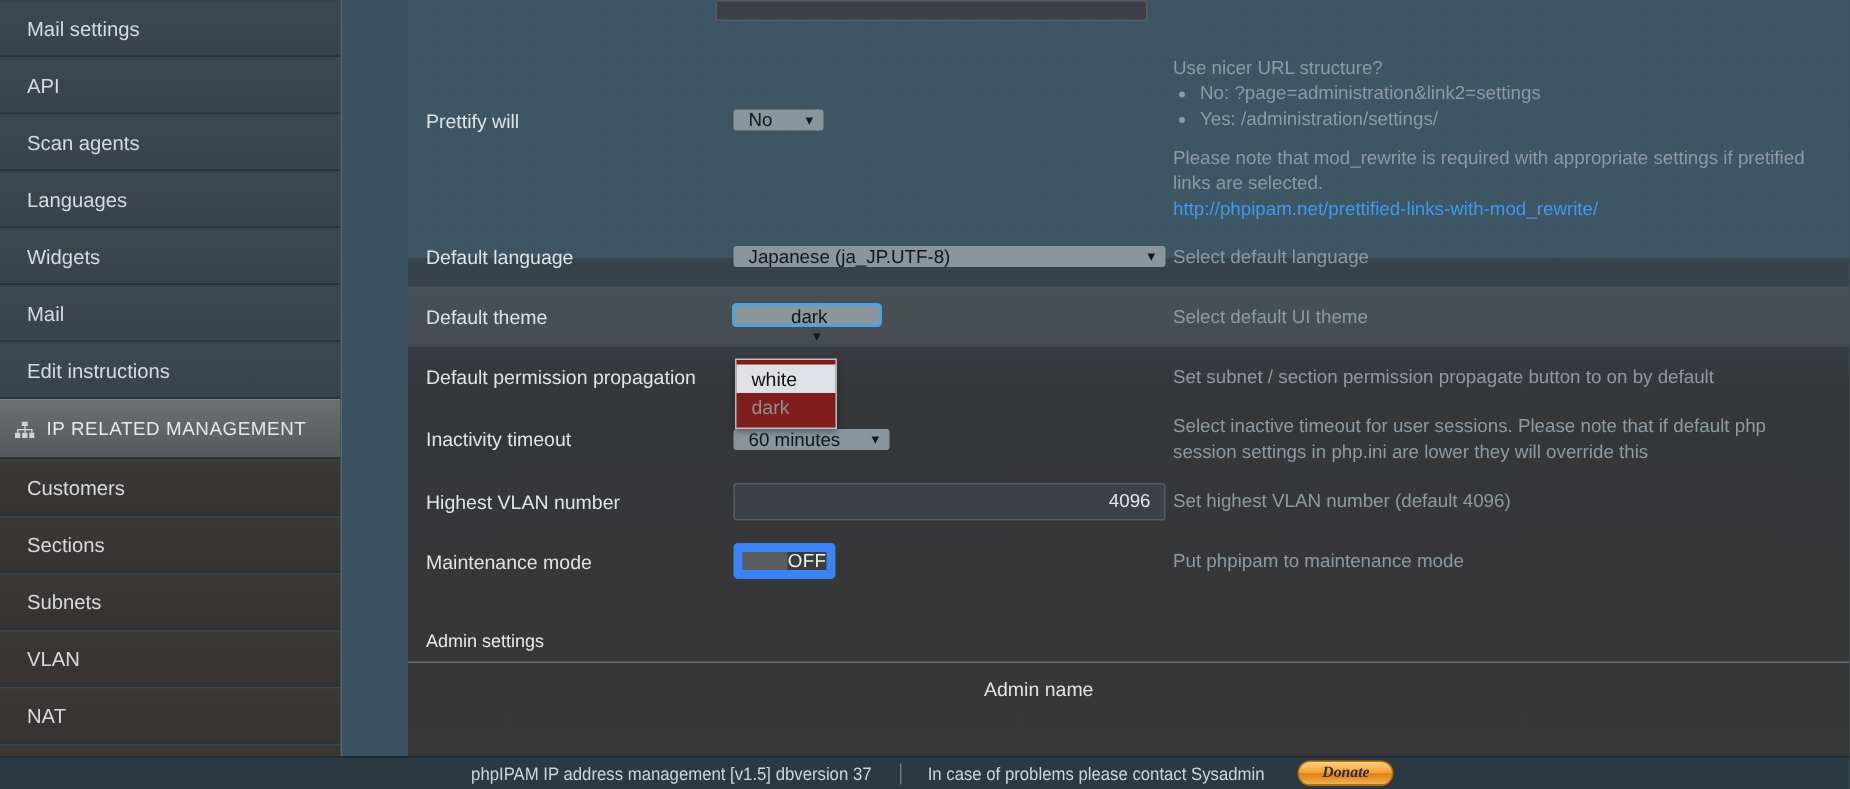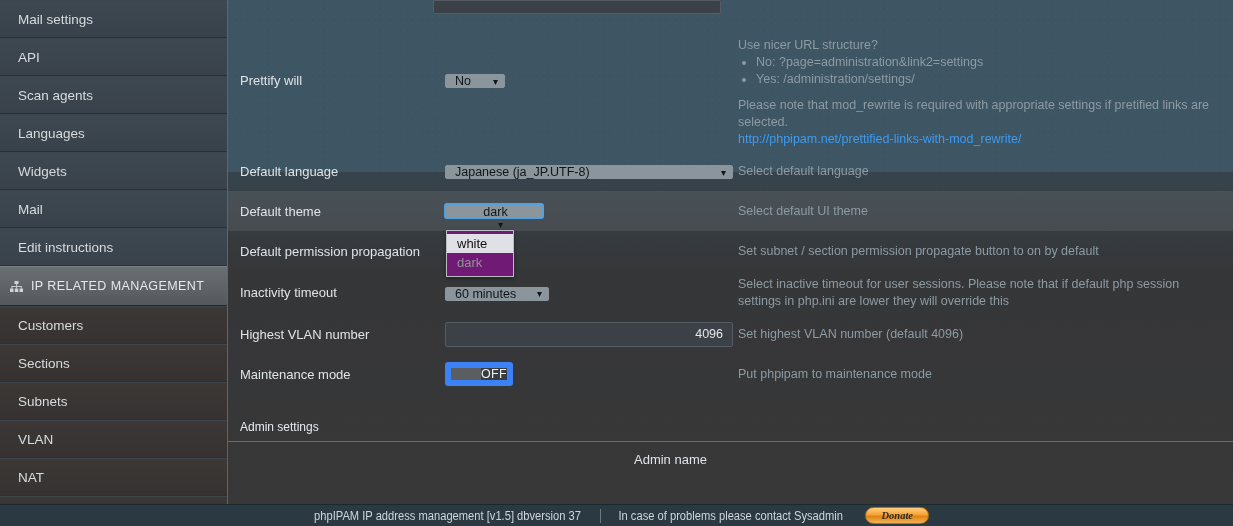--- a/index.html
+++ b/index.html
@@ -2,21 +2,21 @@
 <html><head>
 <meta charset="utf-8">
 <style>
   * { box-sizing: border-box; margin: 0; padding: 0; }
   html, body {
     width: 1233px; height: 526px;
     overflow: hidden;
     font-family: "Liberation Sans", sans-serif;
     background: #3b5360;
   }
-  #app { position: relative; width: 1233px; height: 526px; display: flex; }
+  #app { position: relative; width: 1233px; height: 526px; display: flex; gap: 44px; }
 
   
   #sidebar {
     width: 228px; height: 504px;
     background: #343b41;
     border-right: 1px solid #5b666e;
     overflow: hidden;
     position: relative;
     flex: 0 0 228px;
   }
@@ -114,23 +114,23 @@
   .sel .cap { flex: 1 1 auto; white-space: nowrap; }
   .sel .car { margin-left: 10px; font-size: 10px; color: #11161a; }
   .sel.w-small { width: 60px; }
   .sel.w-med { width: 98px; flex-direction: column; }
   .sel.w-wide { width: 288px; }
   .sel.focused { outline: 2px solid #4fa3e3; outline-offset: -1px; border-color: #4fa3e3; }
 
   
   .dropdown {
     position: absolute;
-    top: 25px; left: 0;
+    top: 35px; left: 0;
     width: 68px;
-    background: #701a75;
+    background: #7f1d1d;
     border: 1px solid #b9bec2;
     box-shadow: 0 2px 4px rgba(0,0,0,.35);
     z-index: 40;
     padding: 3px 0 4px 0;
   }
   .dropdown .opt {
     font-size: 13px;
     padding: 2px 0 2px 10px;
     color: #111;
     cursor: pointer;

